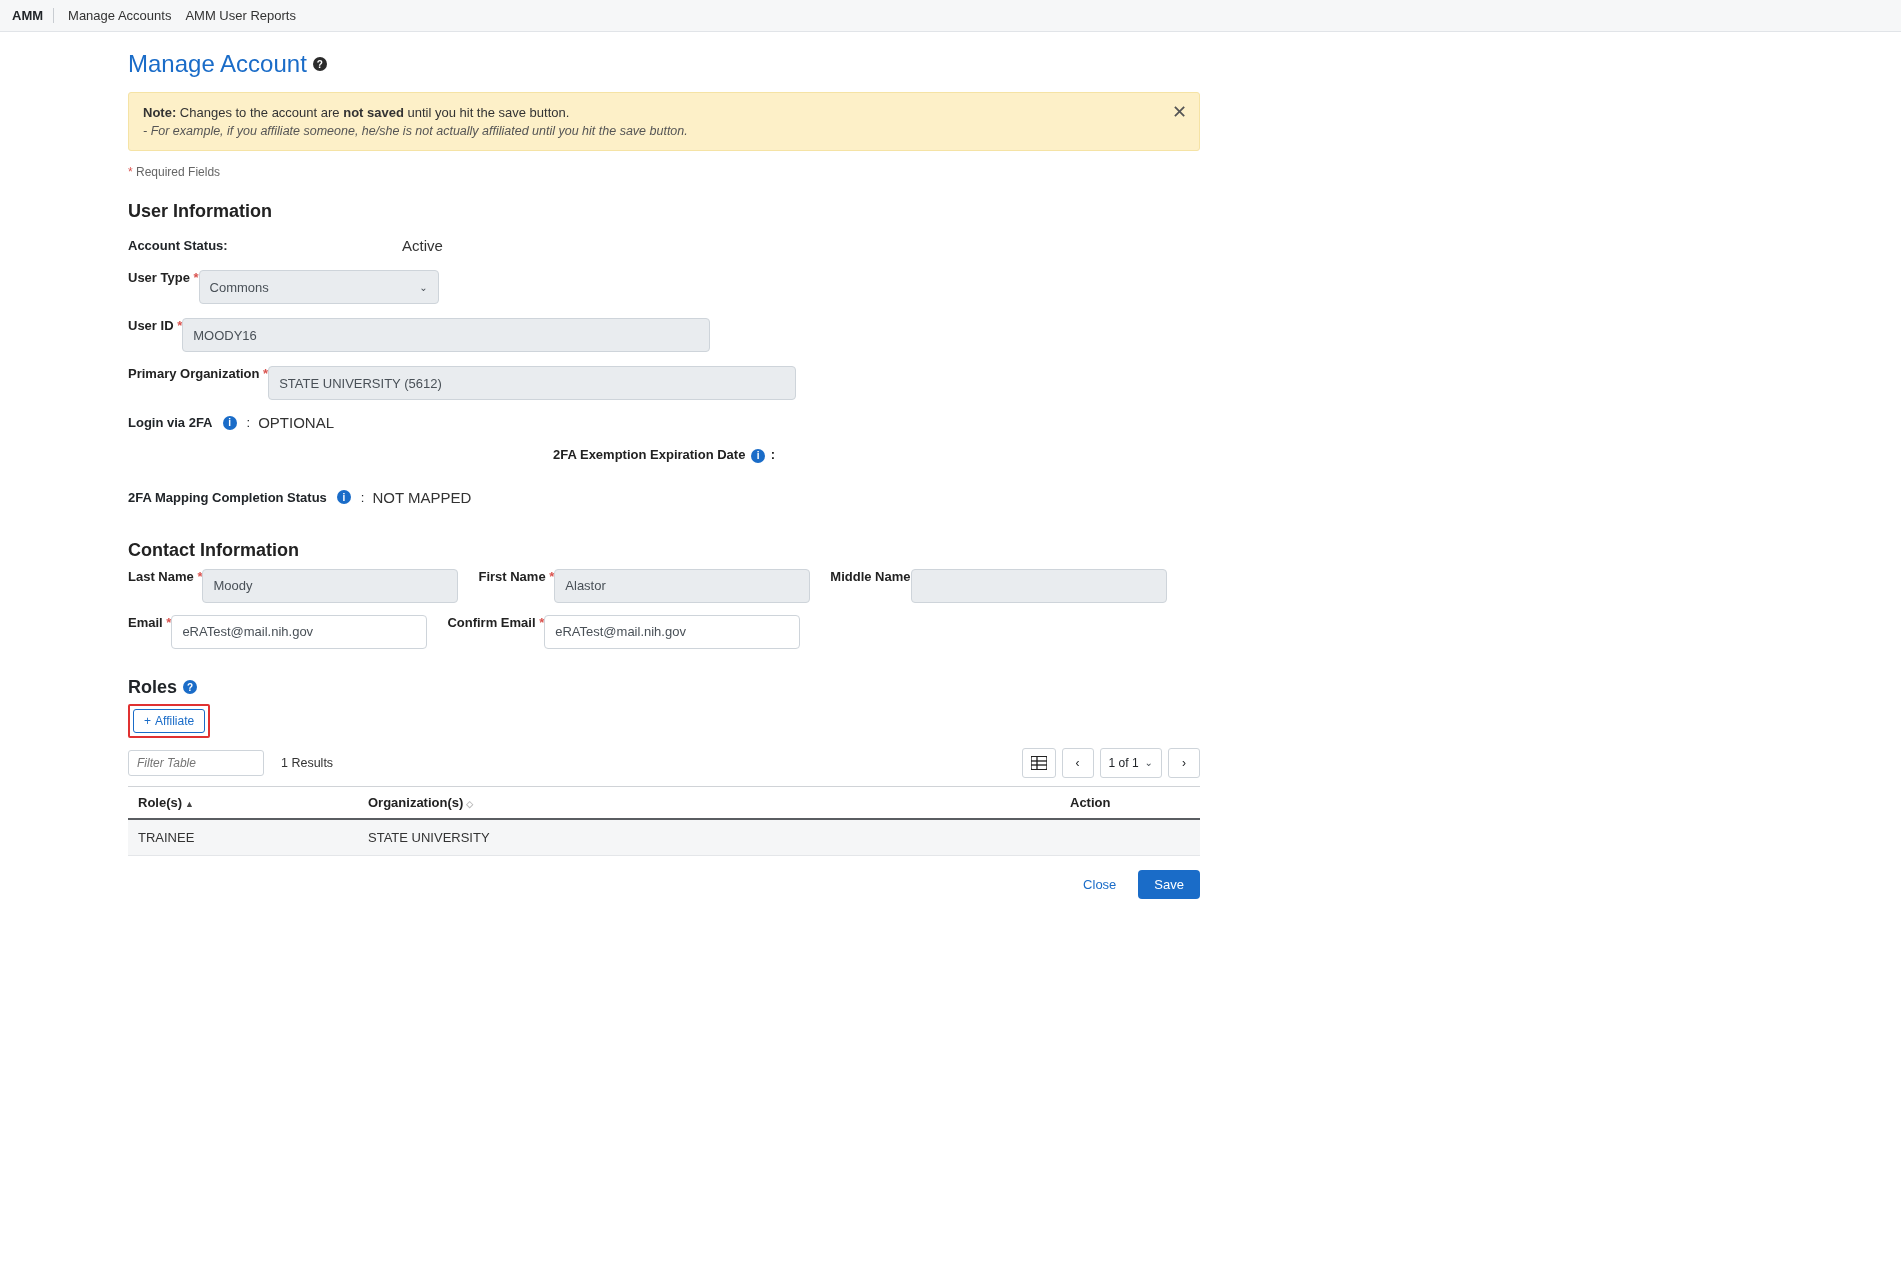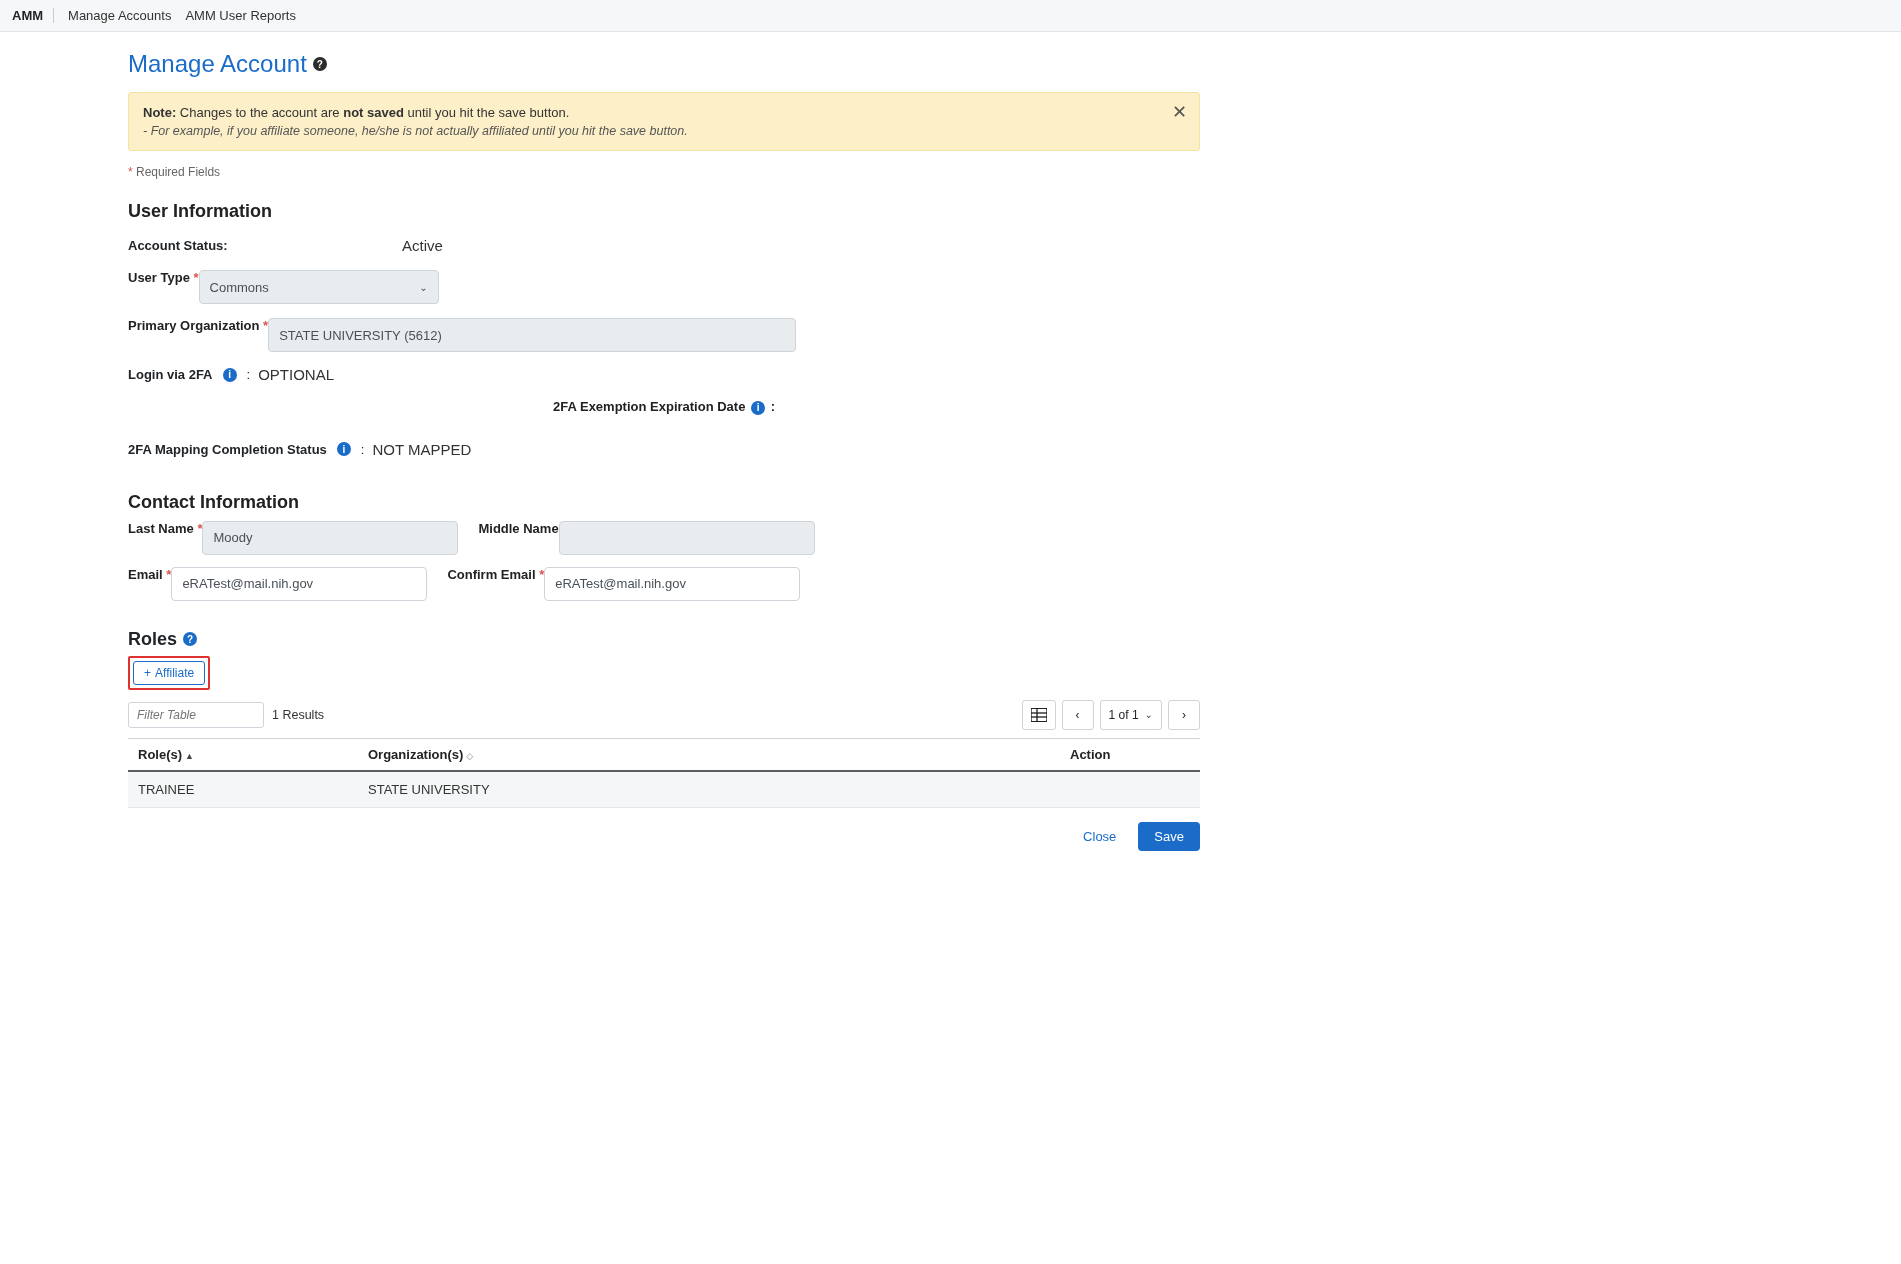--- a/index.html
+++ b/index.html
@@ -267,20 +267,26 @@
   </div>
 
   <div class="field" style="margin-bottom:14px;">
     <label><span>User Type</span> <span class="ast">*</span></label>
     <div class="select-shell">
       <span>Commons</span>
       <span class="chev">⌄</span>
     </div>
   </div>
 
+  <div class="field" style="margin-bottom:14px;">
+    <label><span>User ID</span> <span class="ast">*</span></label>
+    <div class="input w528">
+        <span>MOODY16</span>
+      </div>
+  </div>
 
   <div class="field" style="margin-bottom:14px;">
     <label><span>Primary Organization</span> <span class="ast">*</span></label>
     <div class="input w528">
         <span>STATE UNIVERSITY (5612)</span>
       </div>
   </div>
 
   <div class="kv-row">
     <span class="k">Login via 2FA</span>
@@ -307,20 +313,26 @@
   <h2 class="section" style="margin-top:34px;">Contact Information</h2>
 
   <div class="row">
     <div class="field">
       <label><span>Last Name</span> <span class="ast">*</span></label>
       <div class="input w256">
           <span>Moody</span>
         </div>
     </div>
     <div class="field">
+      <label><span>First Name</span> <span class="ast">*</span></label>
+      <div class="input w256">
+          <span>Alastor</span>
+        </div>
+    </div>
+    <div class="field">
       <label>Middle Name</label>
       <div class="input w256">
           <span></span>
         </div>
     </div>
   </div>
 
   <div class="row">
     <div class="field">
       <label><span>Email</span> <span class="ast">*</span></label>
@@ -342,21 +354,21 @@
   </div>
 
   <div class="affiliate-highlight">
     <button class="affiliate-btn" style="margin-top:0;">
       <span>+</span>
       <span>Affiliate</span>
     </button>
   </div>
 
   <div class="table-toolbar">
-    <div style="display:flex;align-items:center;">
+    <div style="display:flex;align-items:center;gap:9px;">
       <input class="filter-input" placeholder="Filter Table" style="">
       <span class="results-count">1 Results</span>
     </div>
     <div class="pager">
       <span class="pbtn grid-icon">
         <svg width="16" height="14" viewBox="0 0 24 20" fill="#222">
             <rect x="0" y="0" width="24" height="20" rx="2" fill="none" stroke="#222" stroke-width="2"></rect>
             <line x1="0" y1="7" x2="24" y2="7" stroke="#222" stroke-width="2"></line>
             <line x1="0" y1="13" x2="24" y2="13" stroke="#222" stroke-width="2"></line>
             <line x1="9" y1="0" x2="9" y2="20" stroke="#222" stroke-width="2"></line>

